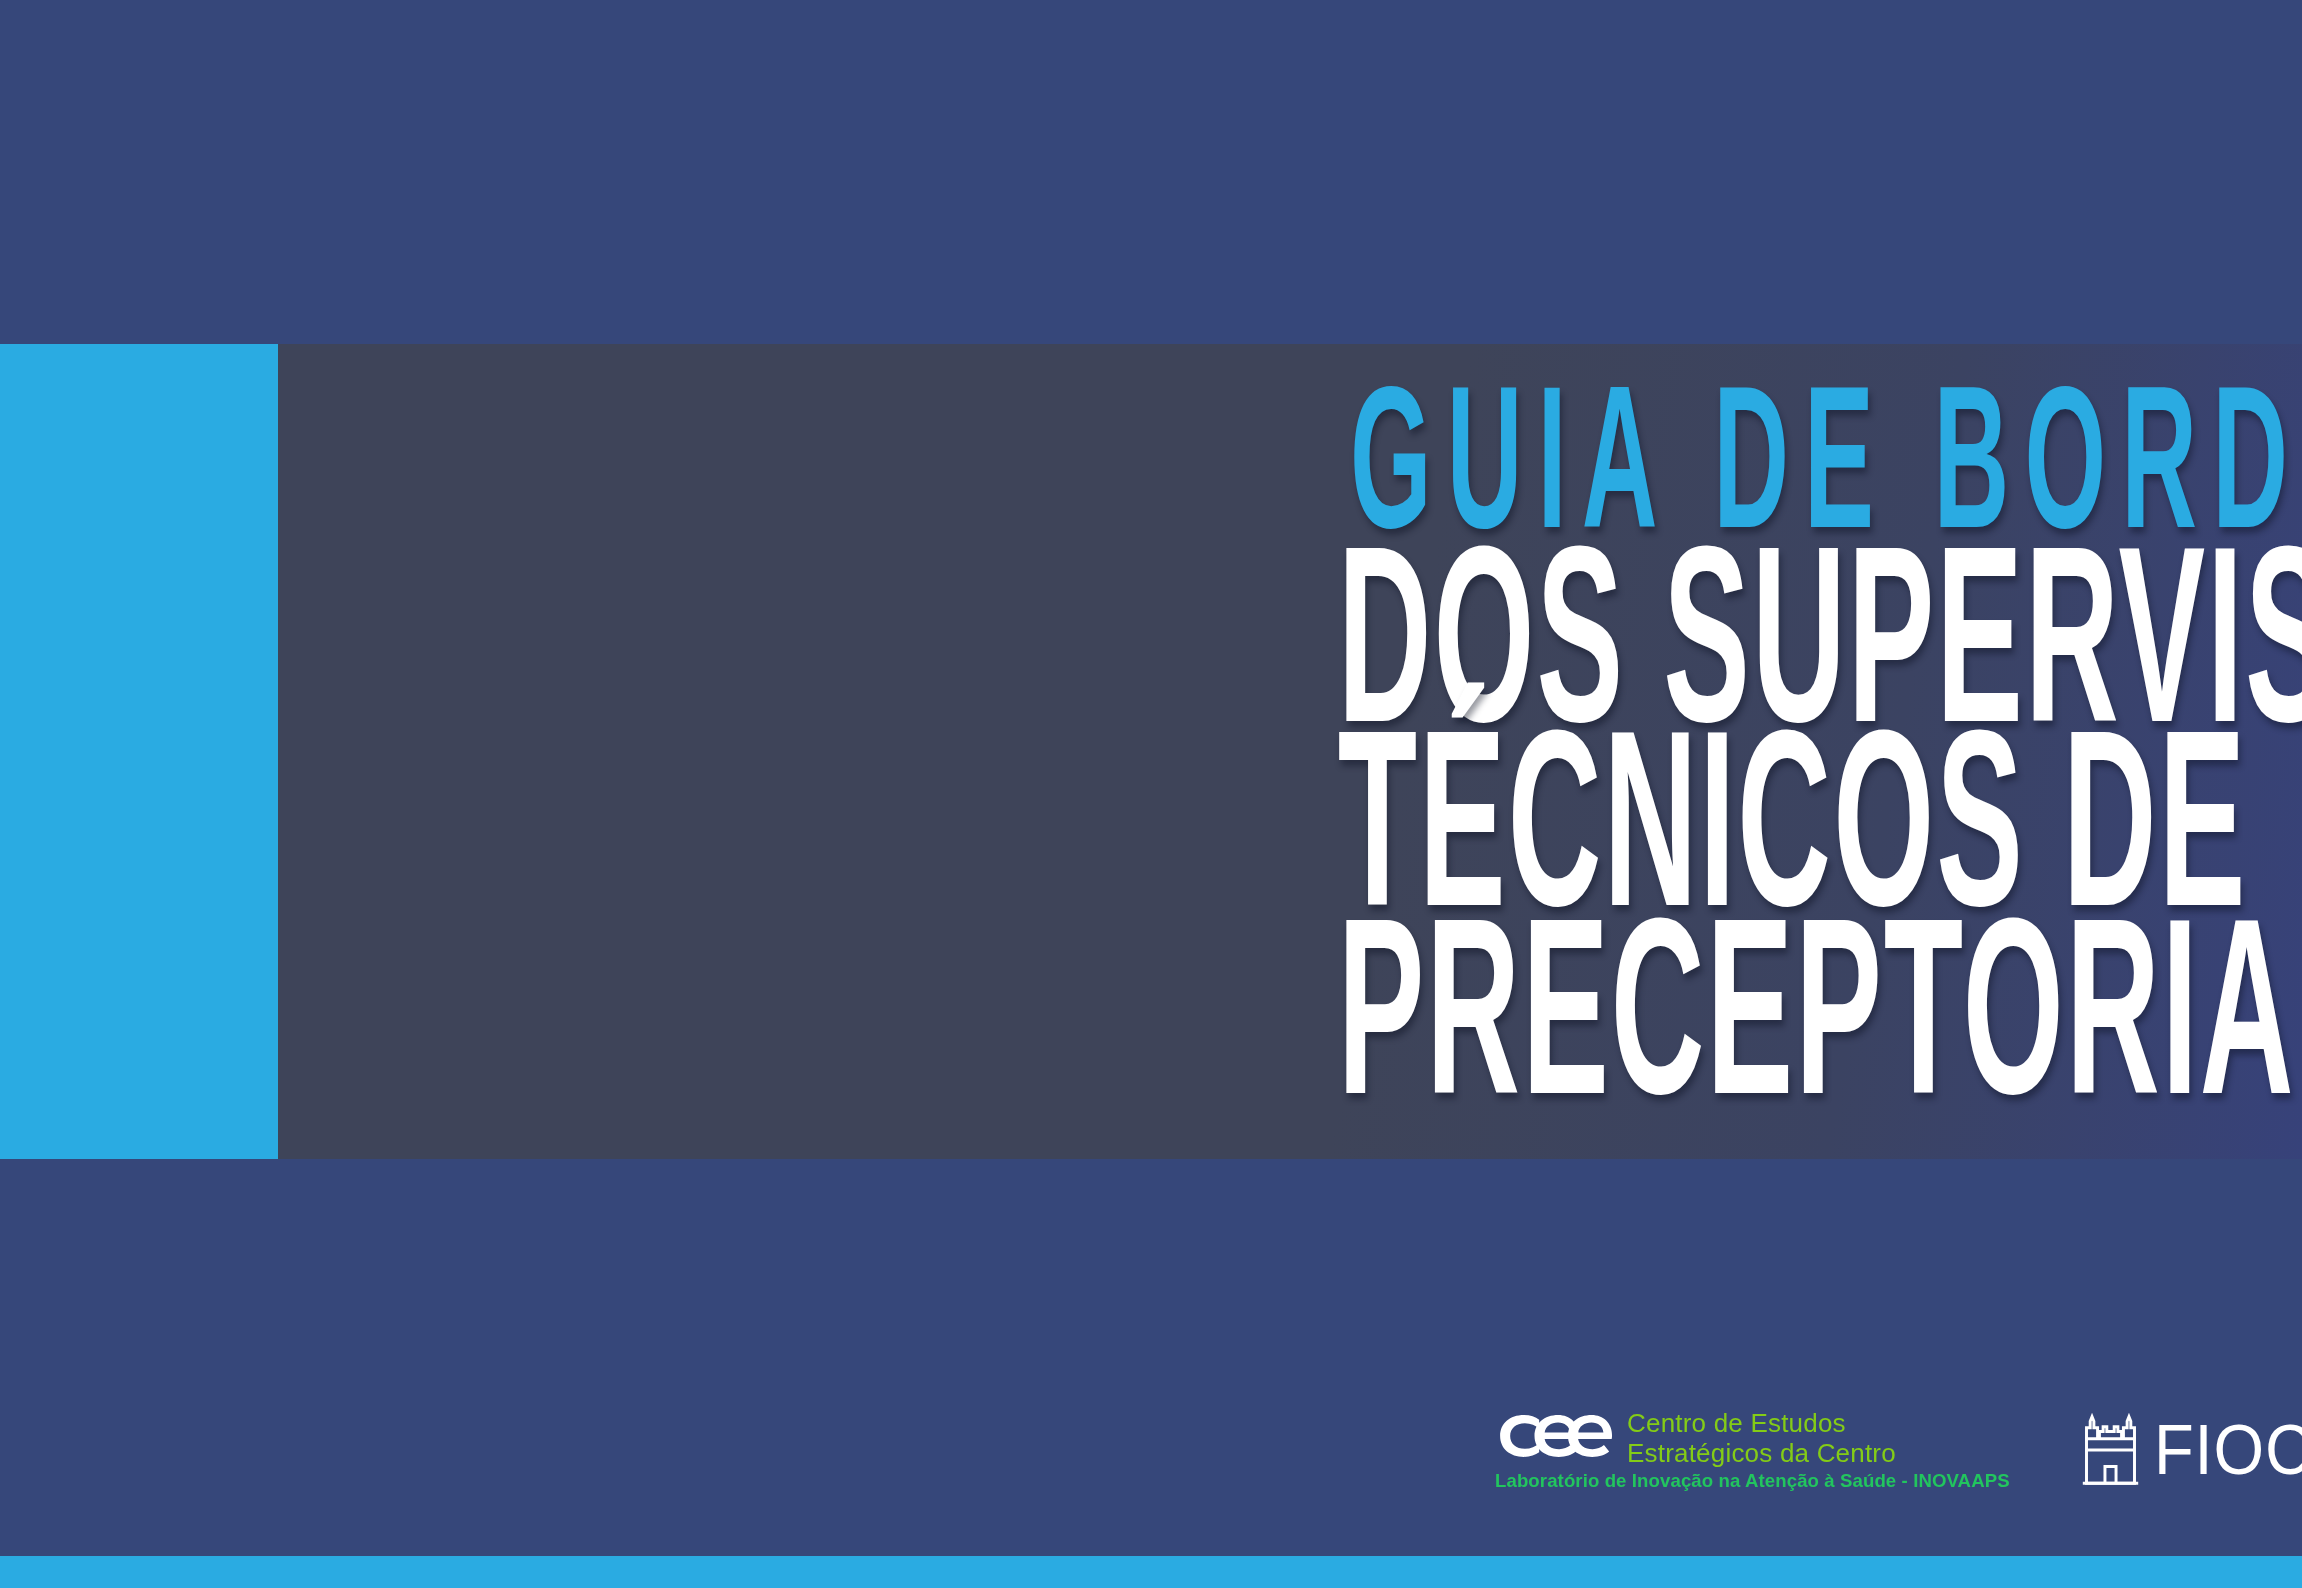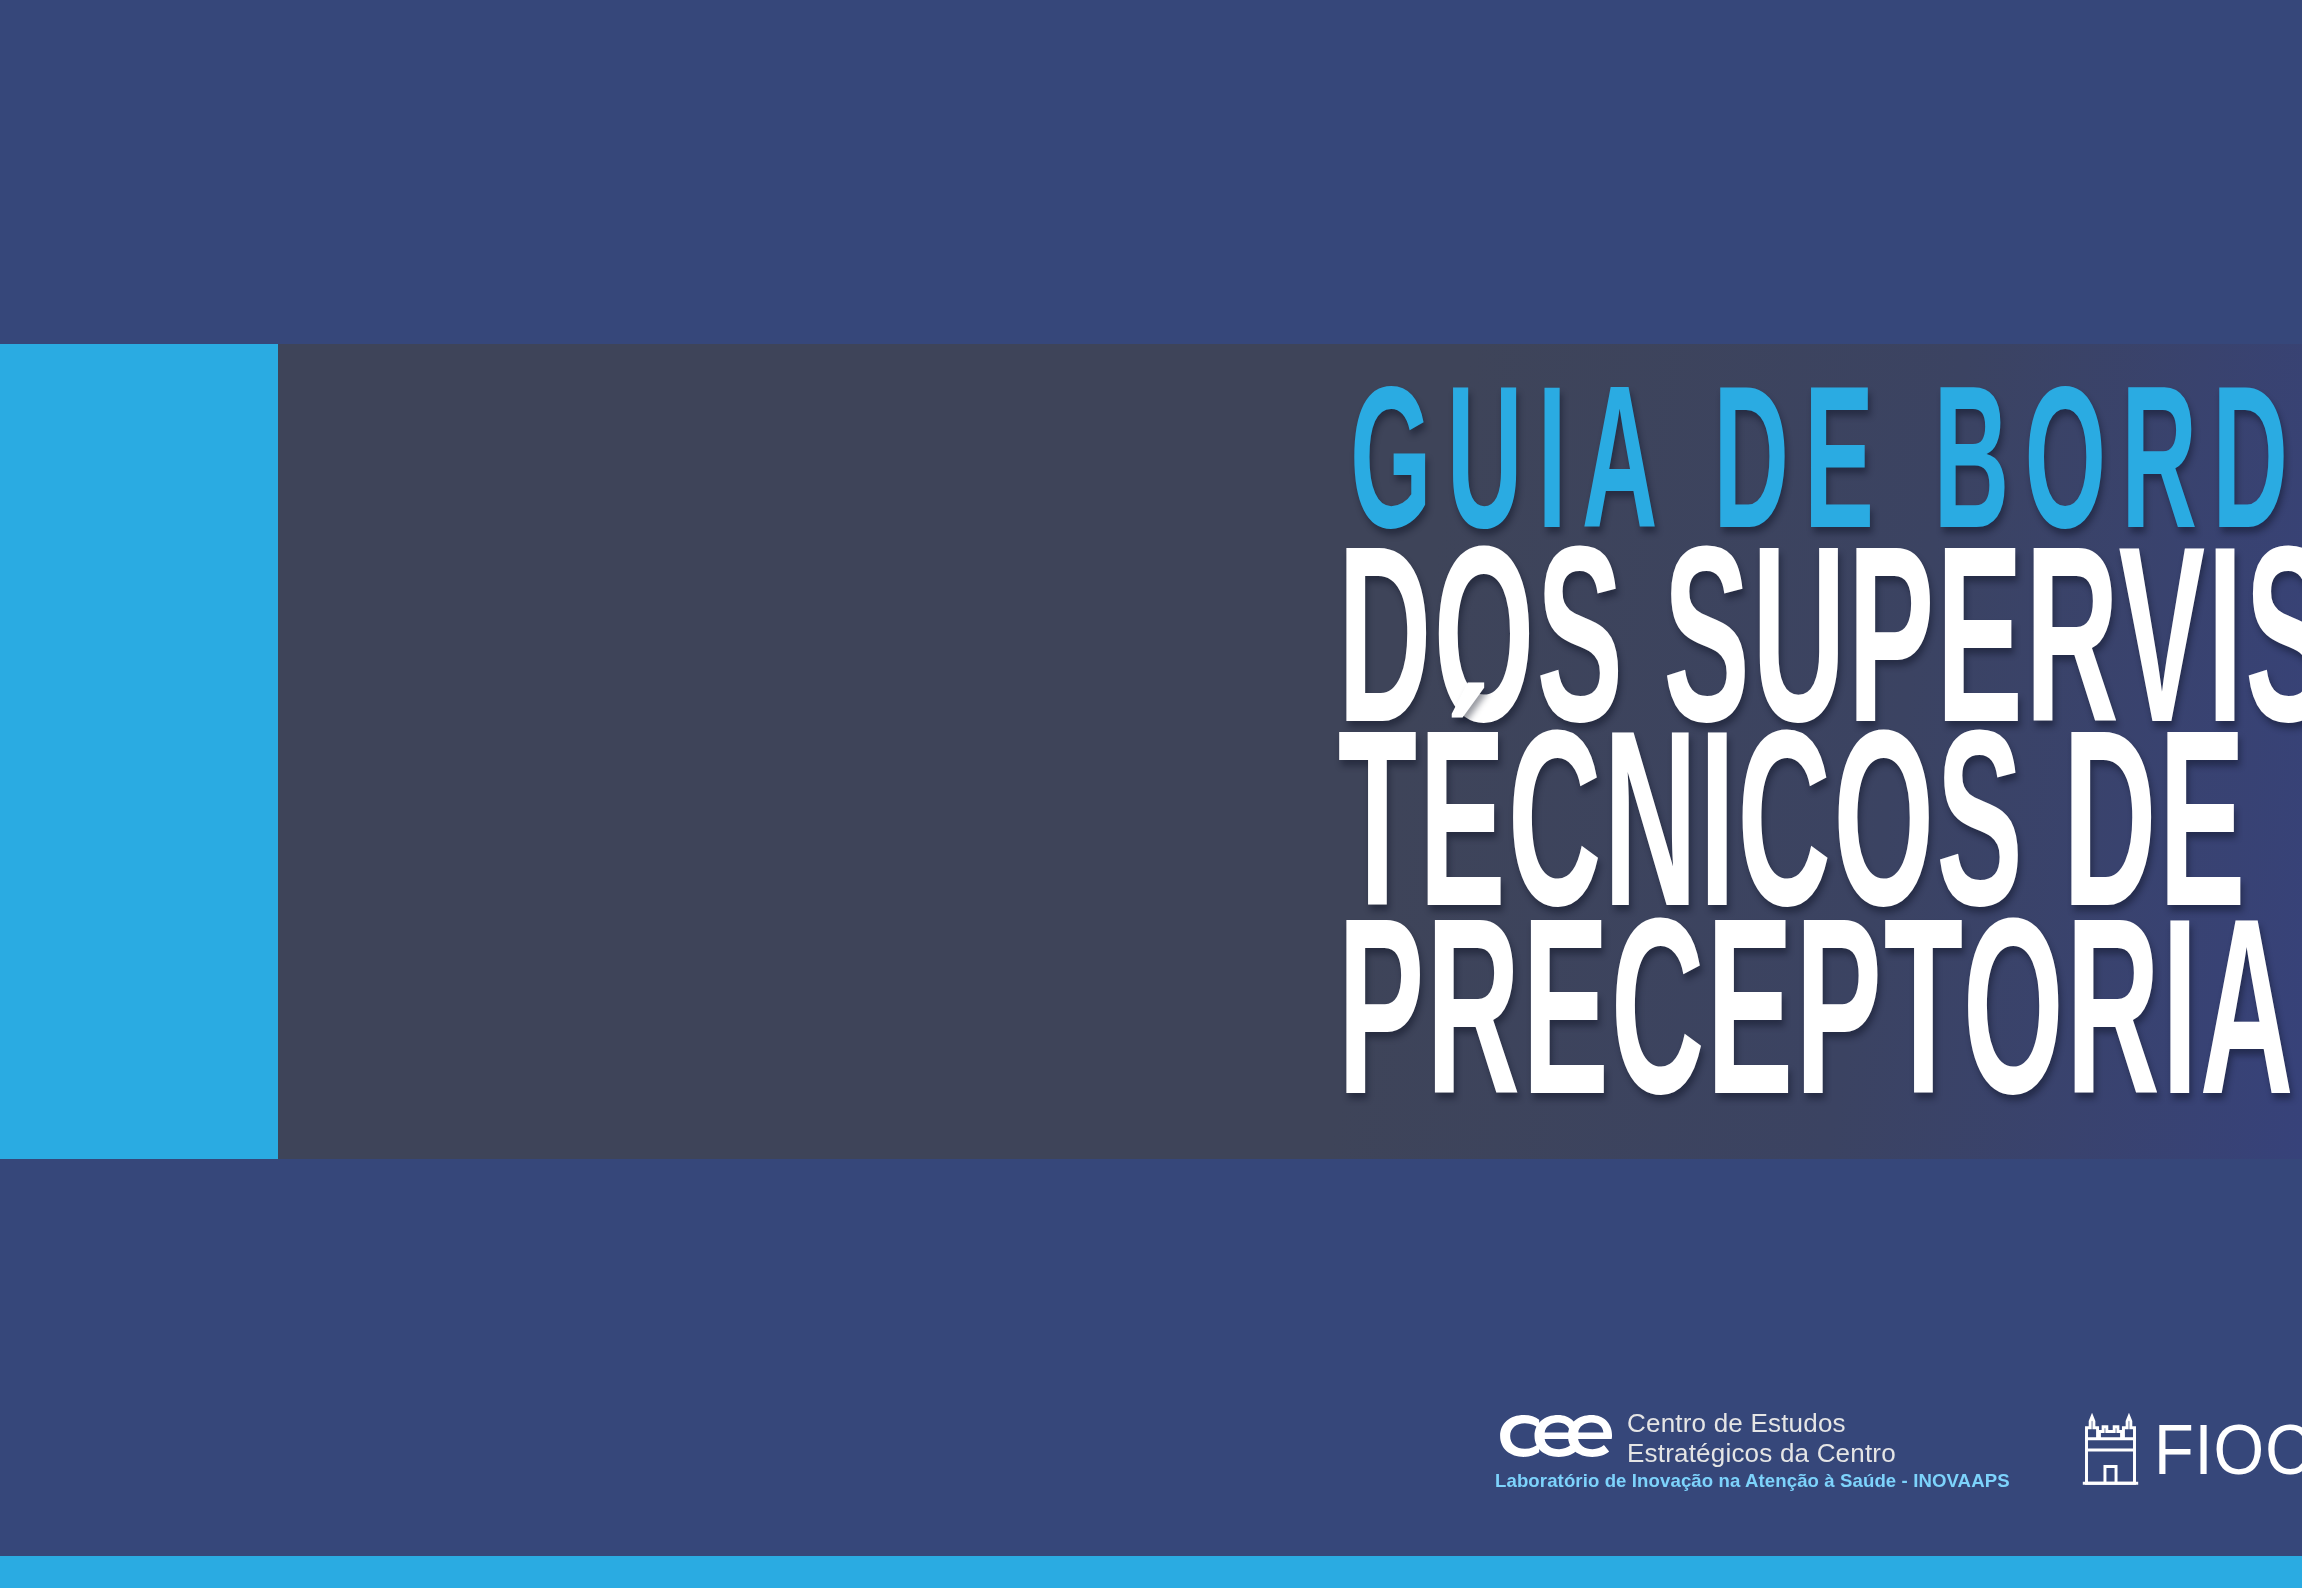--- a/index.html
+++ b/index.html
@@ -134,34 +134,34 @@
 
   .cee-mark {
     flex: 0 0 auto;
     margin-right: 13px;
   }
 
   .cee-words {
     display: flex;
     flex-direction: column;
     justify-content: flex-end;
-    color: #e5e5e5;
+    color: #84cc16;
   }
 
   .cee-words span {
     font-size: 26px;
     line-height: 30px;
     font-weight: normal;
     letter-spacing: 0.2px;
     white-space: nowrap;
   }
 
   .cee-sub {
     margin-top: 2.8px;
-    color: #7dd3fc;
+    color: #22c55e;
     font-size: 18.6px;
     font-weight: bold;
     letter-spacing: 0.1px;
     white-space: nowrap;
   }
 
   
   .fio-lockup {
     display: flex;
     align-items: center;

